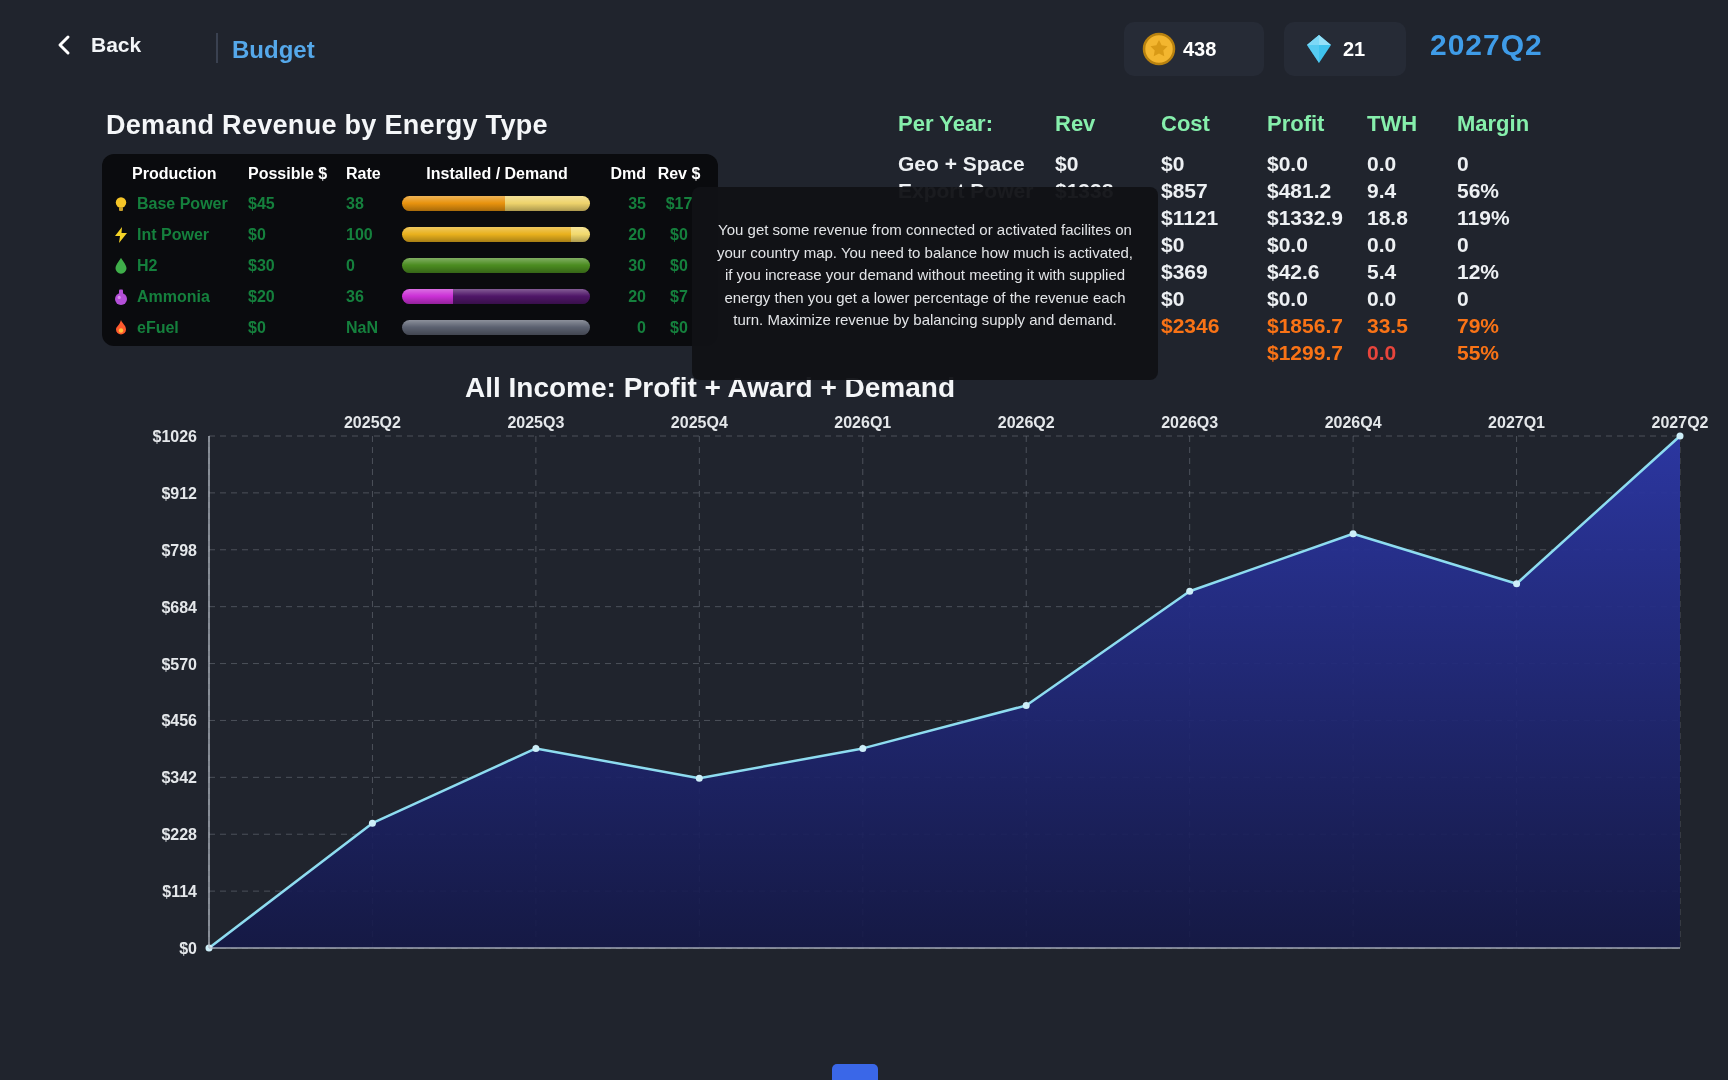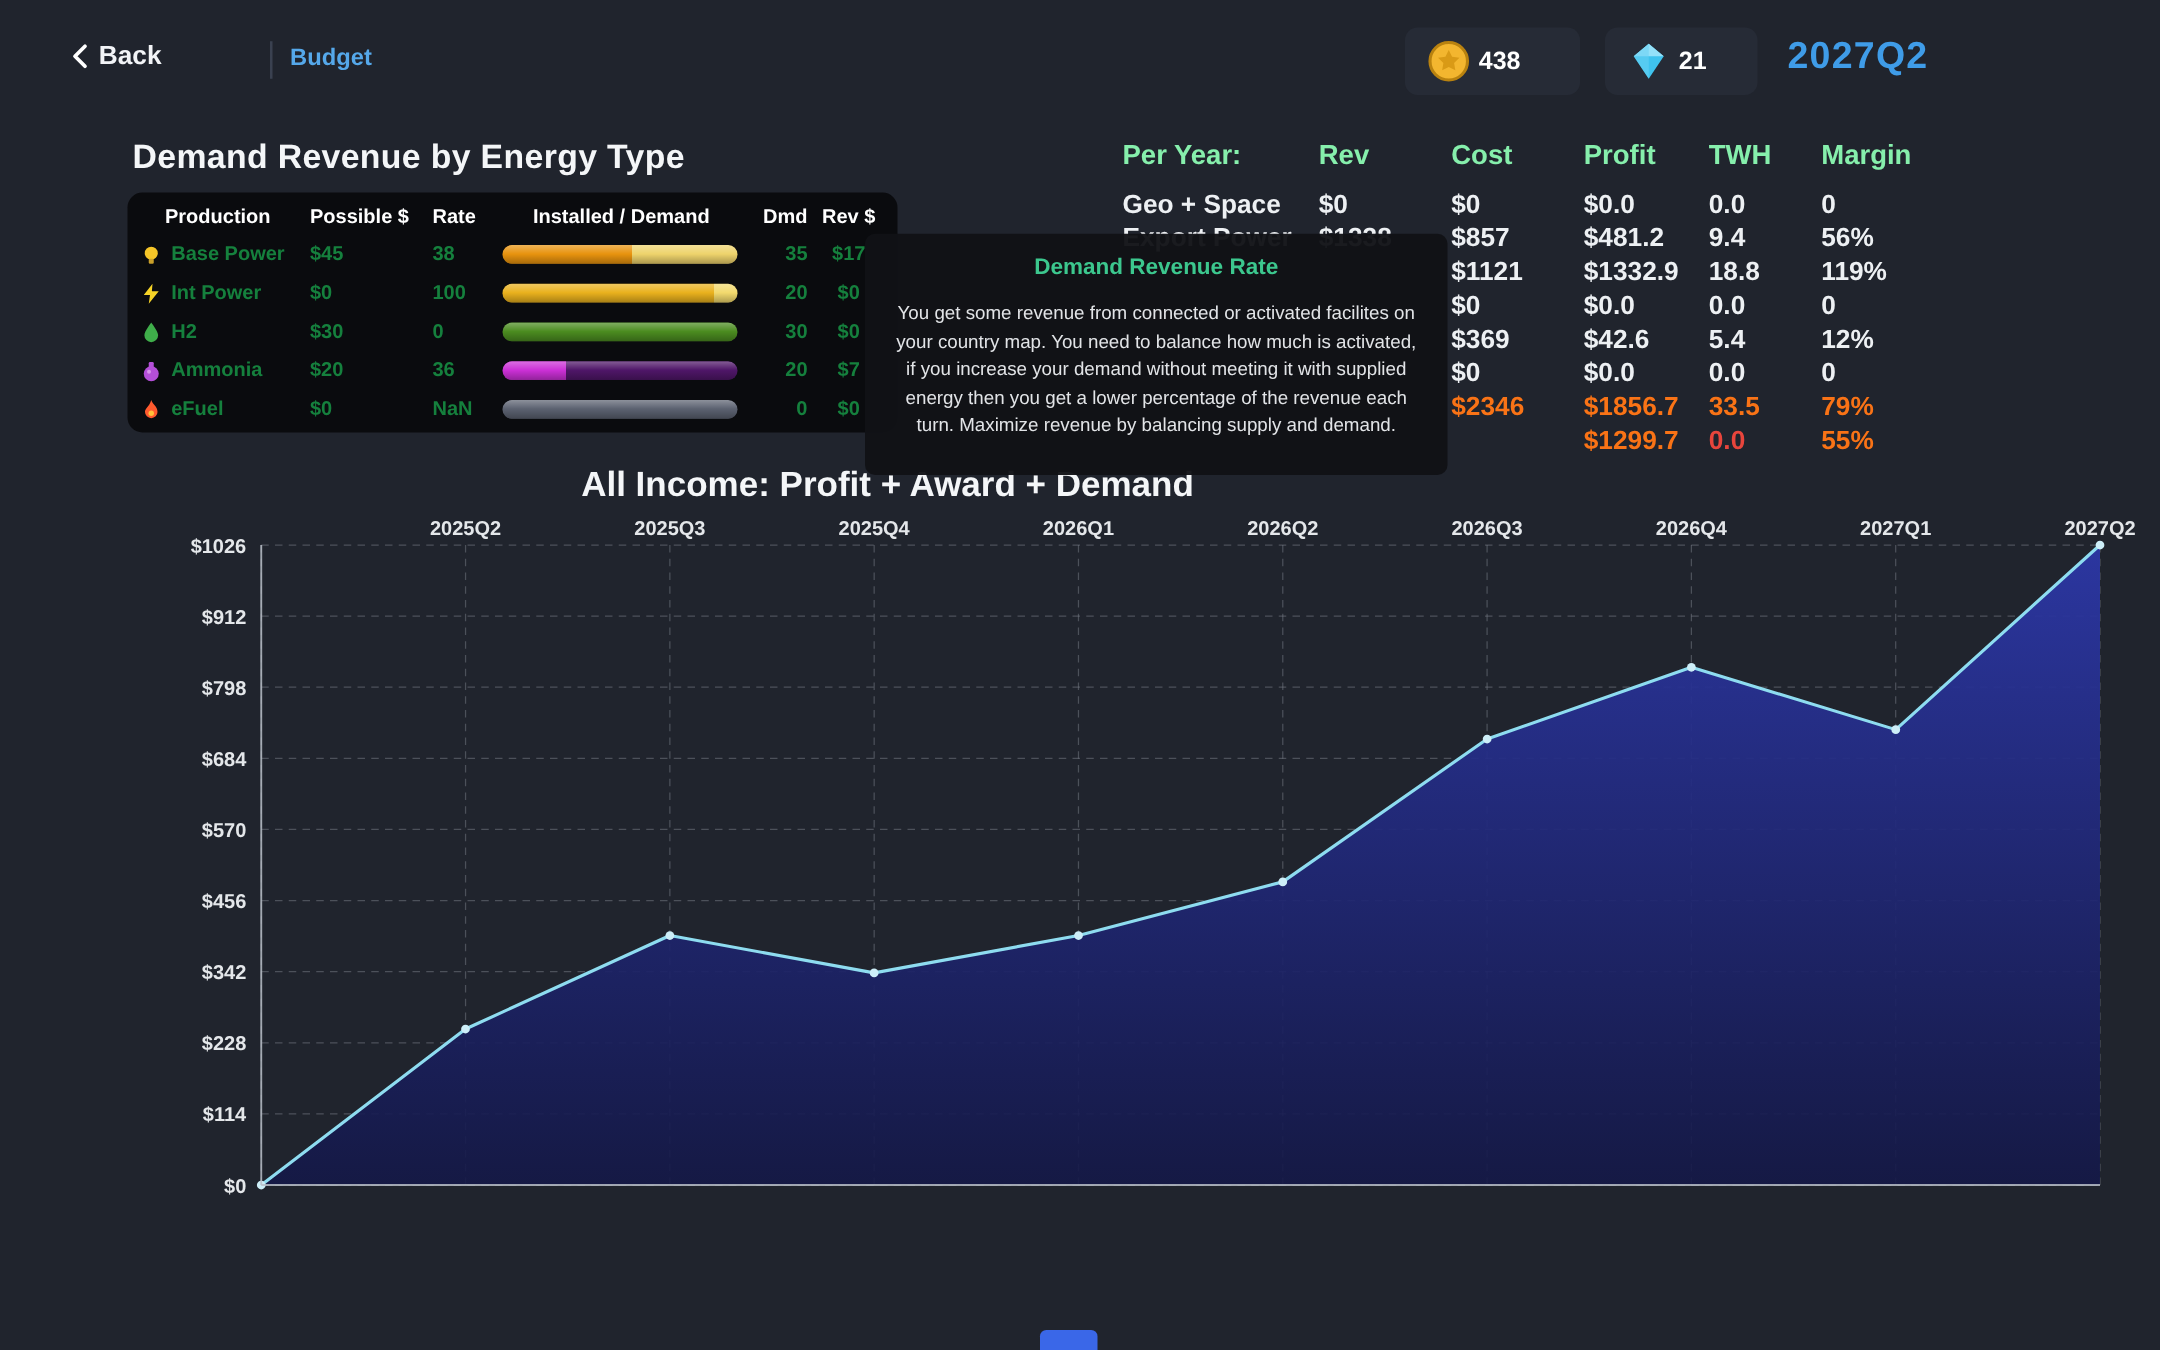--- a/index.html
+++ b/index.html
@@ -3,24 +3,24 @@
 <meta charset="utf-8">
 <style>
   html,body{margin:0;padding:0;}
   body{
     width:1728px;height:1080px;position:relative;overflow:hidden;
     background:#20242d;color:#eef1f4;
     font-family:"Liberation Sans", sans-serif;
     -webkit-font-smoothing:antialiased;
   }
   
-  .back-btn{position:absolute;left:56px;top:33px;display:flex;align-items:center;cursor:pointer;justify-content:center;}
+  .back-btn{position:absolute;left:56px;top:33px;display:flex;align-items:center;gap:12px;cursor:pointer;justify-content:center;}
   .back-btn .lbl{font-size:21px;font-weight:700;color:#f2f4f7;}
   .top-divider{position:absolute;left:216px;top:33px;width:2px;height:30px;background:#3a4150;}
-  .budget-link{position:absolute;left:232px;top:36px;font-size:19px;font-weight:700;color:#55a8ea;cursor:pointer;}
+  .budget-link{position:absolute;left:232px;top:36px;font-size:24px;font-weight:700;color:#55a8ea;cursor:pointer;}
   .pill{position:absolute;top:22px;height:54px;background:#262b36;border-radius:10px;
         display:flex;align-items:center;padding:0 18px;box-sizing:border-box;}
   .pill .count{font-size:20px;font-weight:700;color:#fff;}
   .pill-coin{left:1124px;width:140px;}
   .pill-gem{left:1284px;width:122px;}
   .quarter{position:absolute;left:1430px;top:28px;font-size:30px;font-weight:700;color:#3f9ce8;letter-spacing:1px;}
 
   
   .left-title{position:absolute;left:106px;top:110px;font-size:27px;font-weight:700;color:#f4f6f8;letter-spacing:.3px;}
   .lcard{position:absolute;left:102px;top:154px;width:616px;height:192px;background:#0a0b0e;border-radius:12px;
@@ -255,21 +255,20 @@
 
   <div class="pycell"></div>
   <div class="pycell"></div>
   <div class="pycell"></div>
   <div class="pycell g">$1299.7</div>
   <div class="pycell r">0.0</div>
   <div class="pycell g">55%</div>
 </div>
 
 <div class="tooltip">
-  <div class="tt-title">Demand Revenue Rate</div>
   <div class="tt-body">You get some revenue from connected or activated facilites on your country map.  You need to balance how much is activated, if you increase your demand without meeting it with supplied energy then you get a lower percentage of the revenue each turn.   Maximize revenue by balancing supply and demand.</div>
 </div>
 
 <div class="chart-title">All Income: Profit + Award + Demand</div>
 <div class="chart-wrap">
   <svg id="chart-svg" width="1728" height="600" viewBox="0 0 1728 600">
       <defs>
         <linearGradient id="ag" x1="0" y1="0" x2="0" y2="1">
           <stop offset="0%" stop-color="#2c37a6" stop-opacity="0.95"></stop>
           <stop offset="100%" stop-color="#141847" stop-opacity="0.9"></stop>

